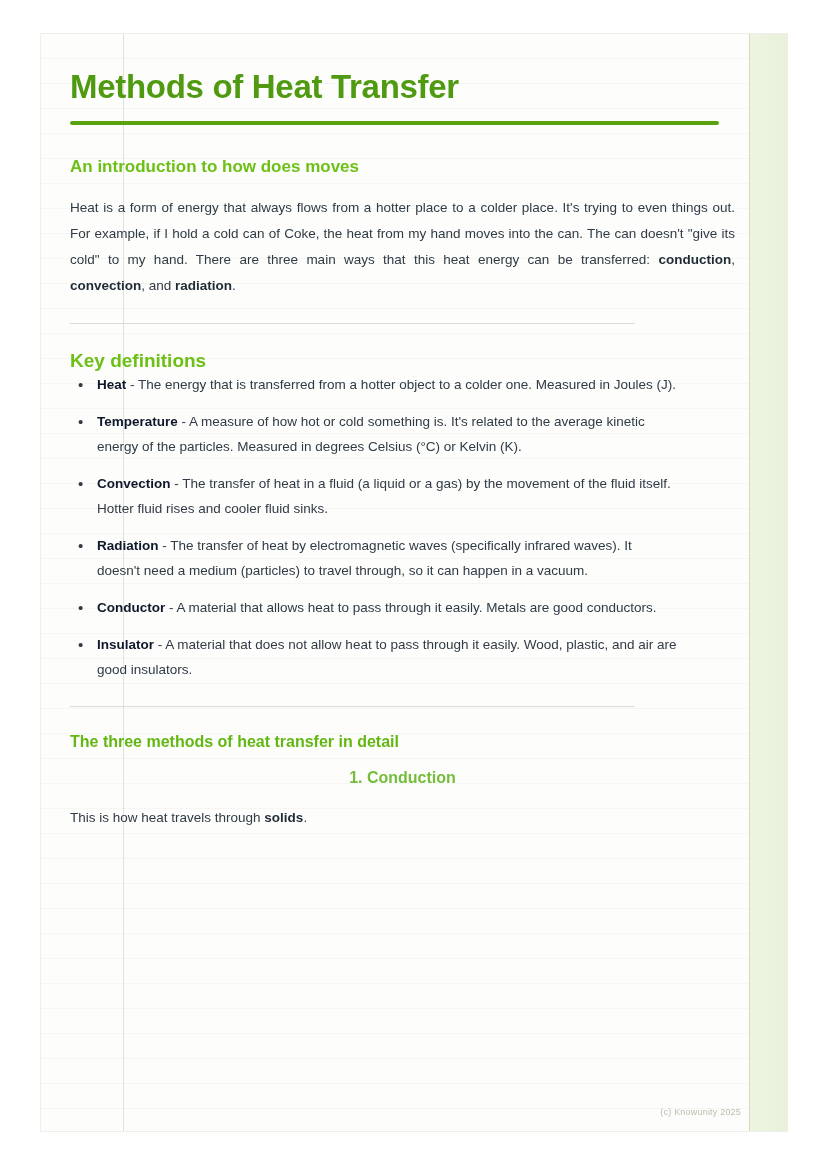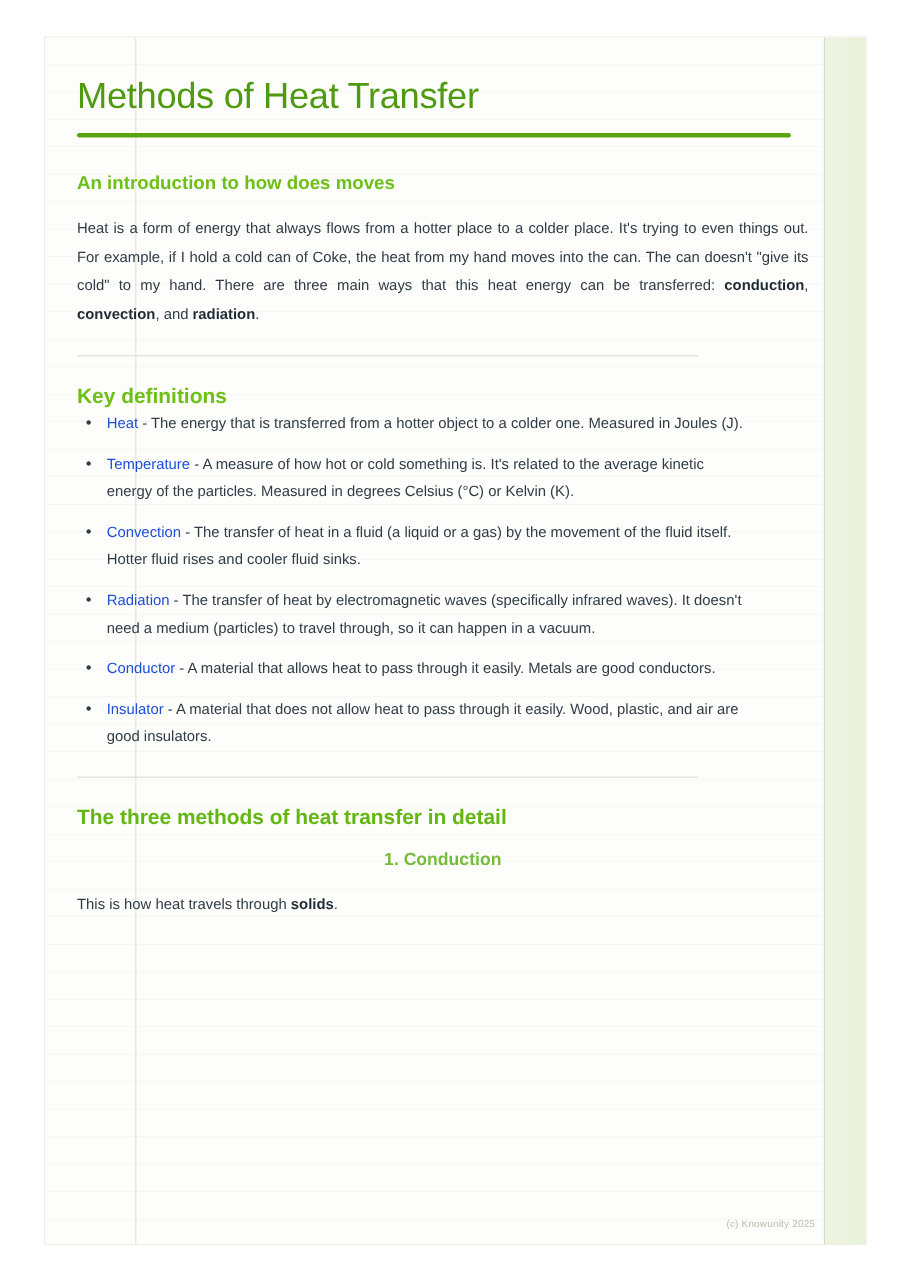--- a/index.html
+++ b/index.html
@@ -63,40 +63,40 @@
     background: rgba(150,180,120,0.45);
   }
   .content {
     position: relative;
     padding: 34px 52px 0 29px;
     z-index: 2;
   }
   h1.doc-title {
     font-size: 33px;
     line-height: 1.15;
-    font-weight: normal;
+    font-weight: bold;
     color: #4f9a10;
     margin: 0 0 15px 0;
     letter-spacing: -0.3px;
   }
   .title-rule {
     height: 4px;
     background: #5aa310;
     width: 649px;
     margin: 0 0 32px 0;
     border-radius: 2px;
   }
   h2.section-title {
     font-size: 17px;
     font-weight: bold;
     color: #6cc016;
     margin: 0 0 18px 0;
   }
   h2.section-title.big {
-    font-size: 19px;
+    font-size: 16px;
     color: #63b713;
   }
   h2.kd {
     font-size: 19px;
     font-weight: bold;
     color: #6cc016;
     margin: 0 0 0 0;
   }
   h3.sub-title {
     font-size: 16px;
@@ -137,22 +137,22 @@
   }
   ul.def-list li::before {
     content: "•";
     position: absolute;
     left: 8px;
     top: 0;
     color: #2f3b45;
     font-size: 15px;
   }
   .term {
-    font-weight: normal;
-    color: #1d4ed8;
+    font-weight: bold;
+    color: #0f172a;
   }
   .bold {
     font-weight: bold;
     color: #1f2b35;
   }
   .footer-note {
     position: absolute;
     right: 46px;
     bottom: 14px;
     font-size: 9px;

